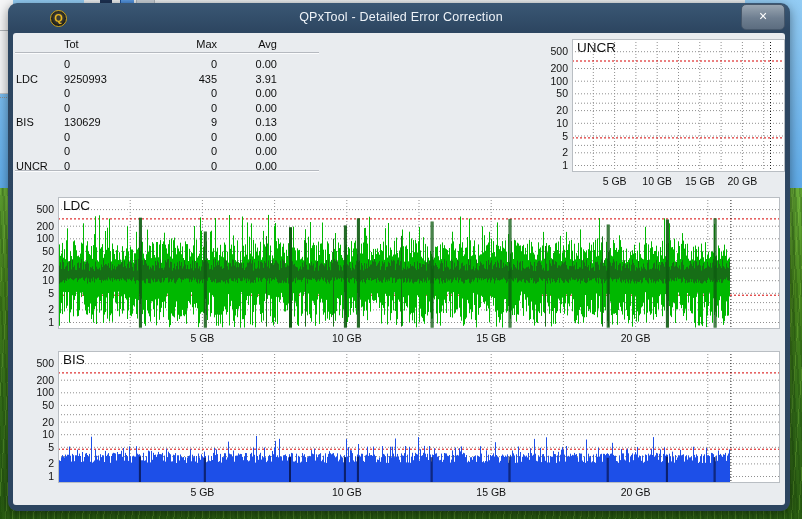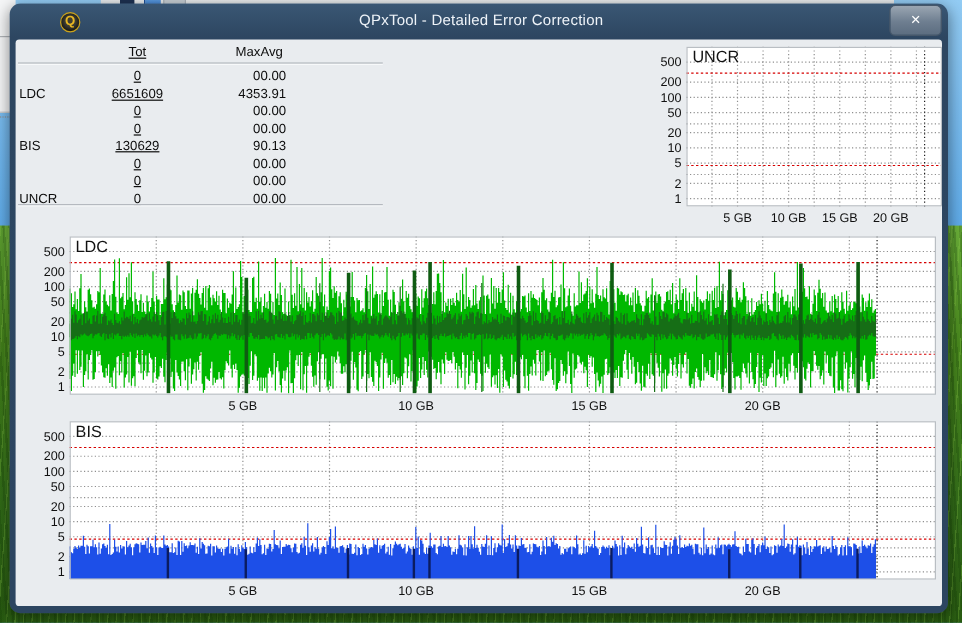--- a/index.html
+++ b/index.html
@@ -54,23 +54,23 @@
     background:#e9ecef;border-radius:3px;
   }
   .sep{position:absolute;height:1px;background:#b5b9bf;box-shadow:0 1px 0 #fbfcfd;}
   .sep-top{left:2px;top:19px;width:304px;}
   .sep-bottom{left:2px;top:137px;width:304px;}
 
   .tbl{position:absolute;left:3px;top:4px;width:316px;font-size:11px;color:#0d0d0d;}
   .tbl .r{display:flex;height:14.5px;align-items:center;}
   .tbl .hdr{height:14px;margin-bottom:6px;}
   .c0{width:48px;text-align:left;}
-  .c1{width:101px;text-align:center;text-decoration:underline;}
+  .c1{width:101px;text-align:left;}
   .c2{width:52px;text-align:right;}
-  .c3{width:60px;text-align:left;}
+  .c3{width:60px;text-align:right;}
 
   svg.chart{position:absolute;font-family:"Liberation Sans", sans-serif;}
   #chart-uncr{left:526px;top:4px;}
   #chart-ldc{left:17px;top:162px;}
   #chart-bis{left:17px;top:316px;}
 </style>
 </head>
 <body>
 
 <div class="grass"></div>
@@ -100,21 +100,21 @@
       </div>
       <div>
           <div class="r">
             <span class="c0"></span>
             <span class="c1">0</span>
             <span class="c2">0</span>
             <span class="c3">0.00</span>
           </div>
           <div class="r">
             <span class="c0">LDC</span>
-            <span class="c1">6651609</span>
+            <span class="c1">9250993</span>
             <span class="c2">435</span>
             <span class="c3">3.91</span>
           </div>
           <div class="r">
             <span class="c0"></span>
             <span class="c1">0</span>
             <span class="c2">0</span>
             <span class="c3">0.00</span>
           </div>
           <div class="r">

